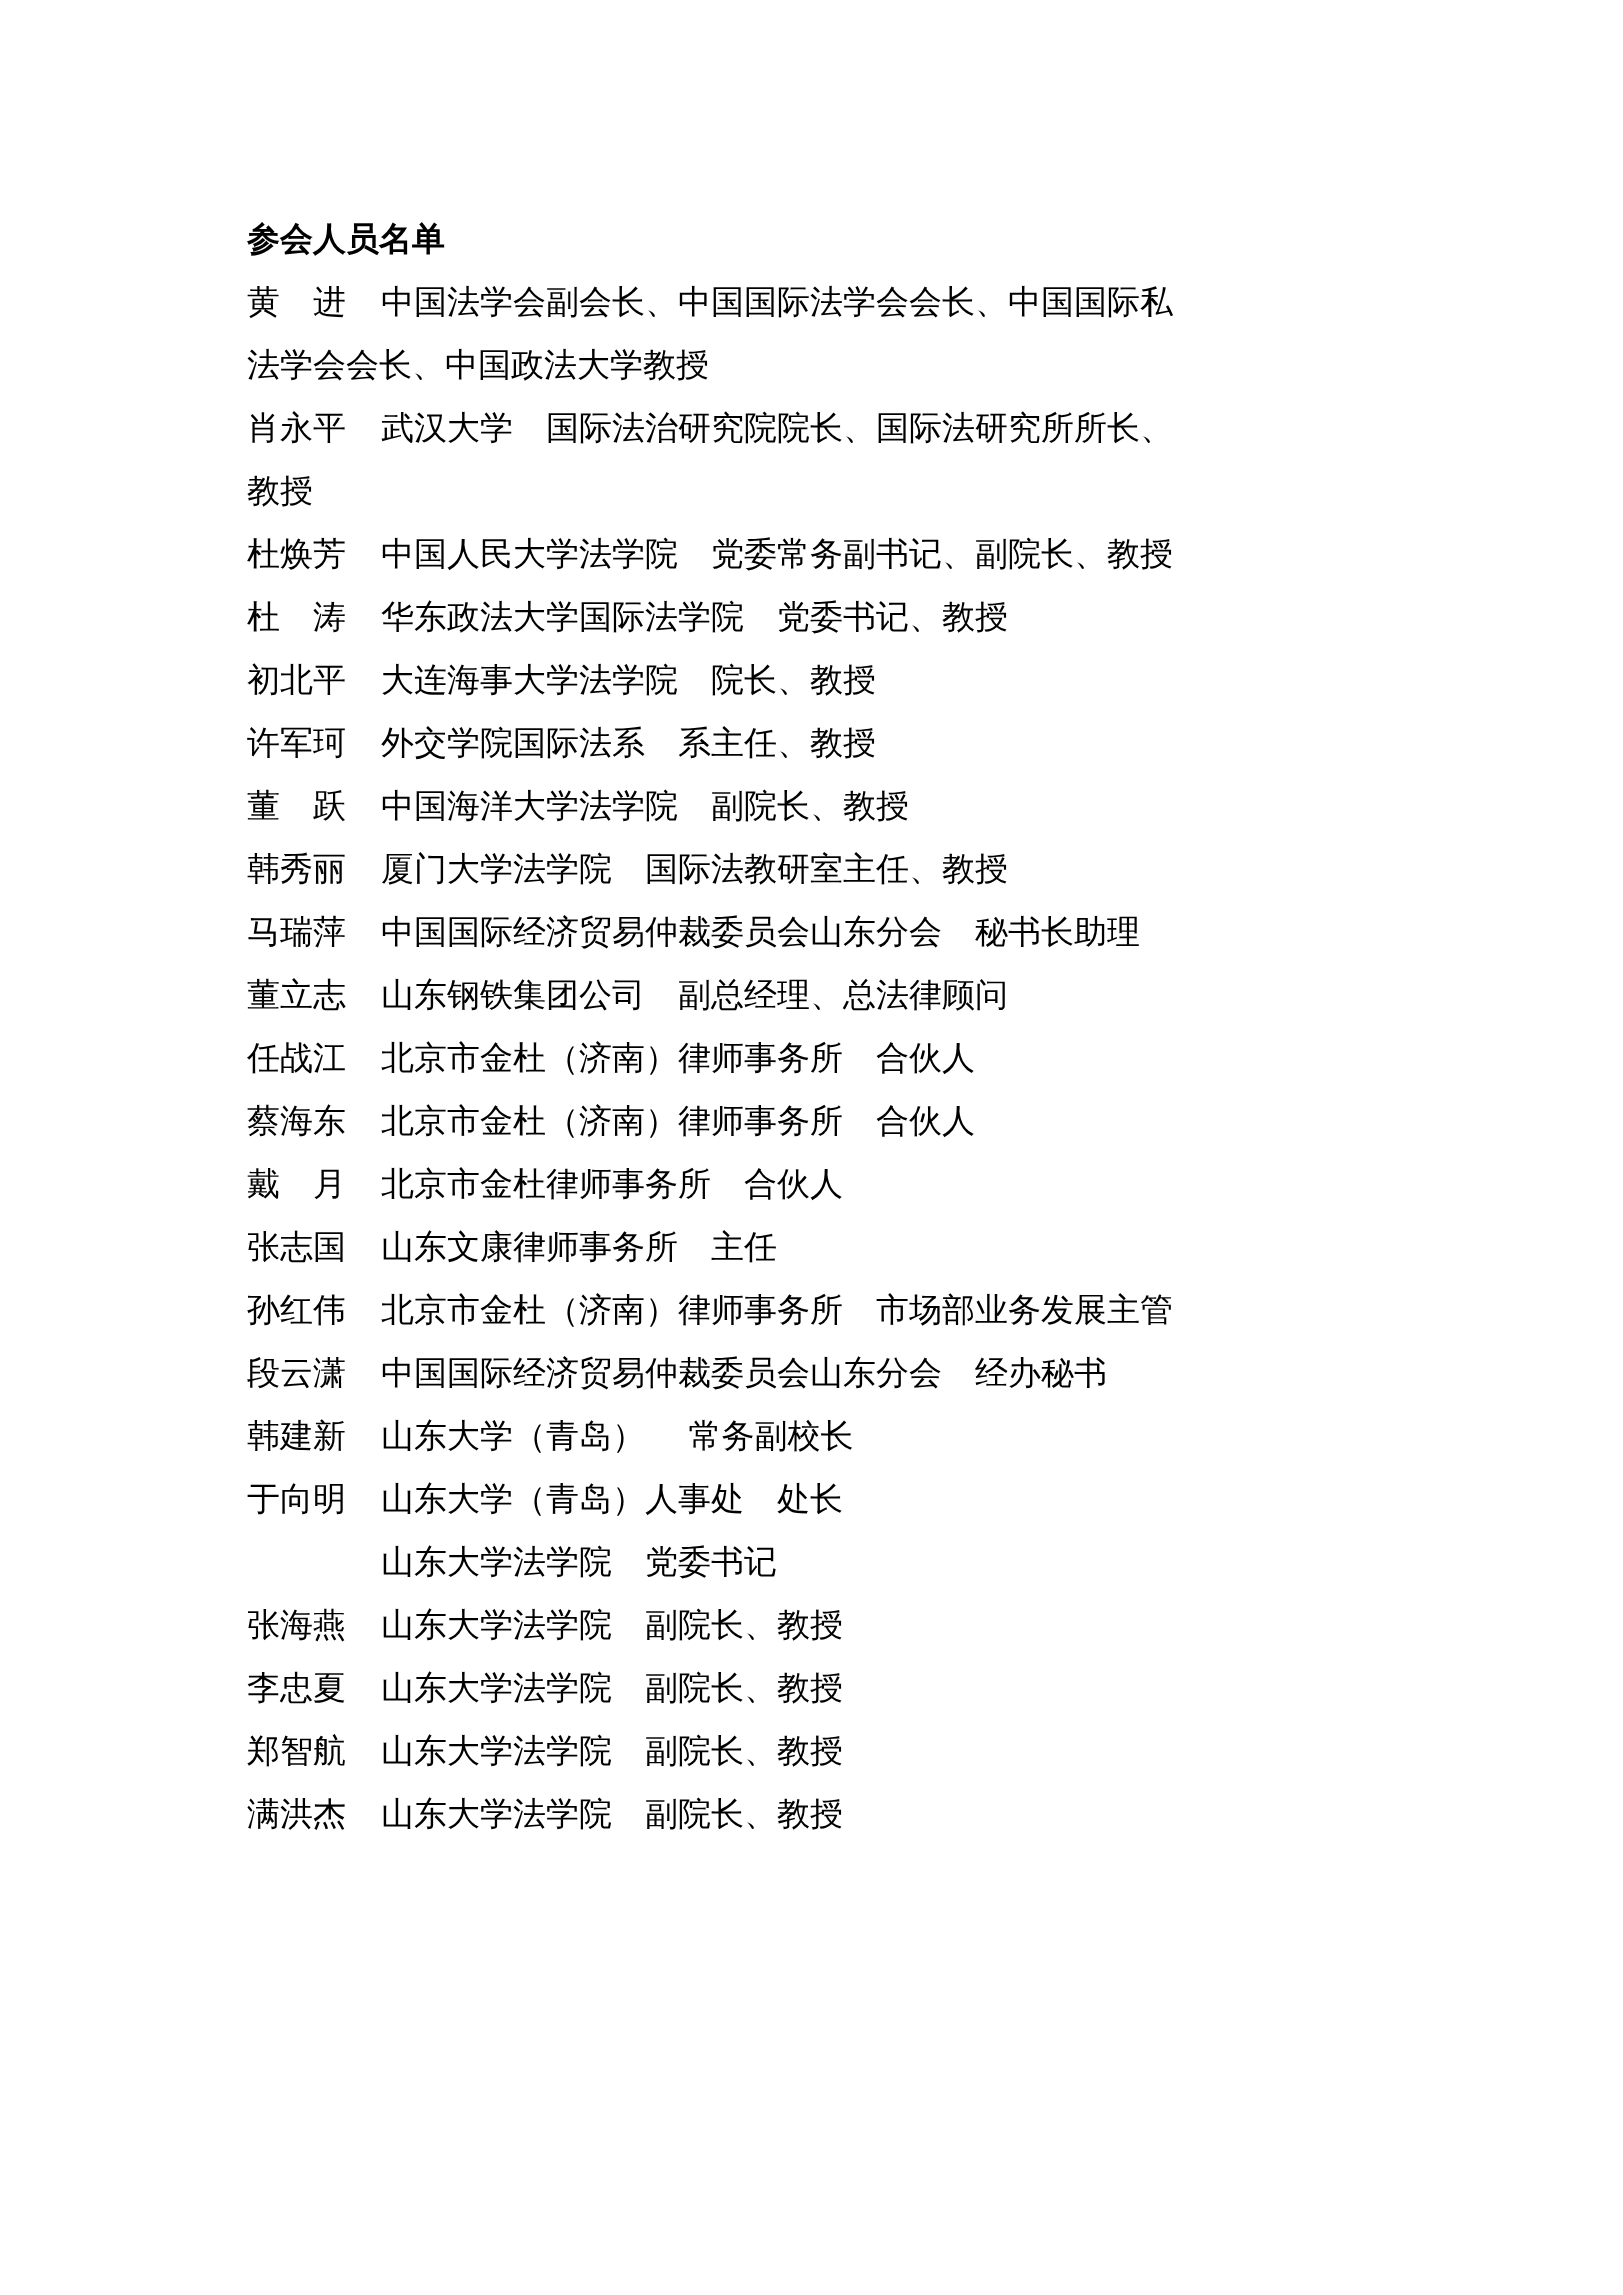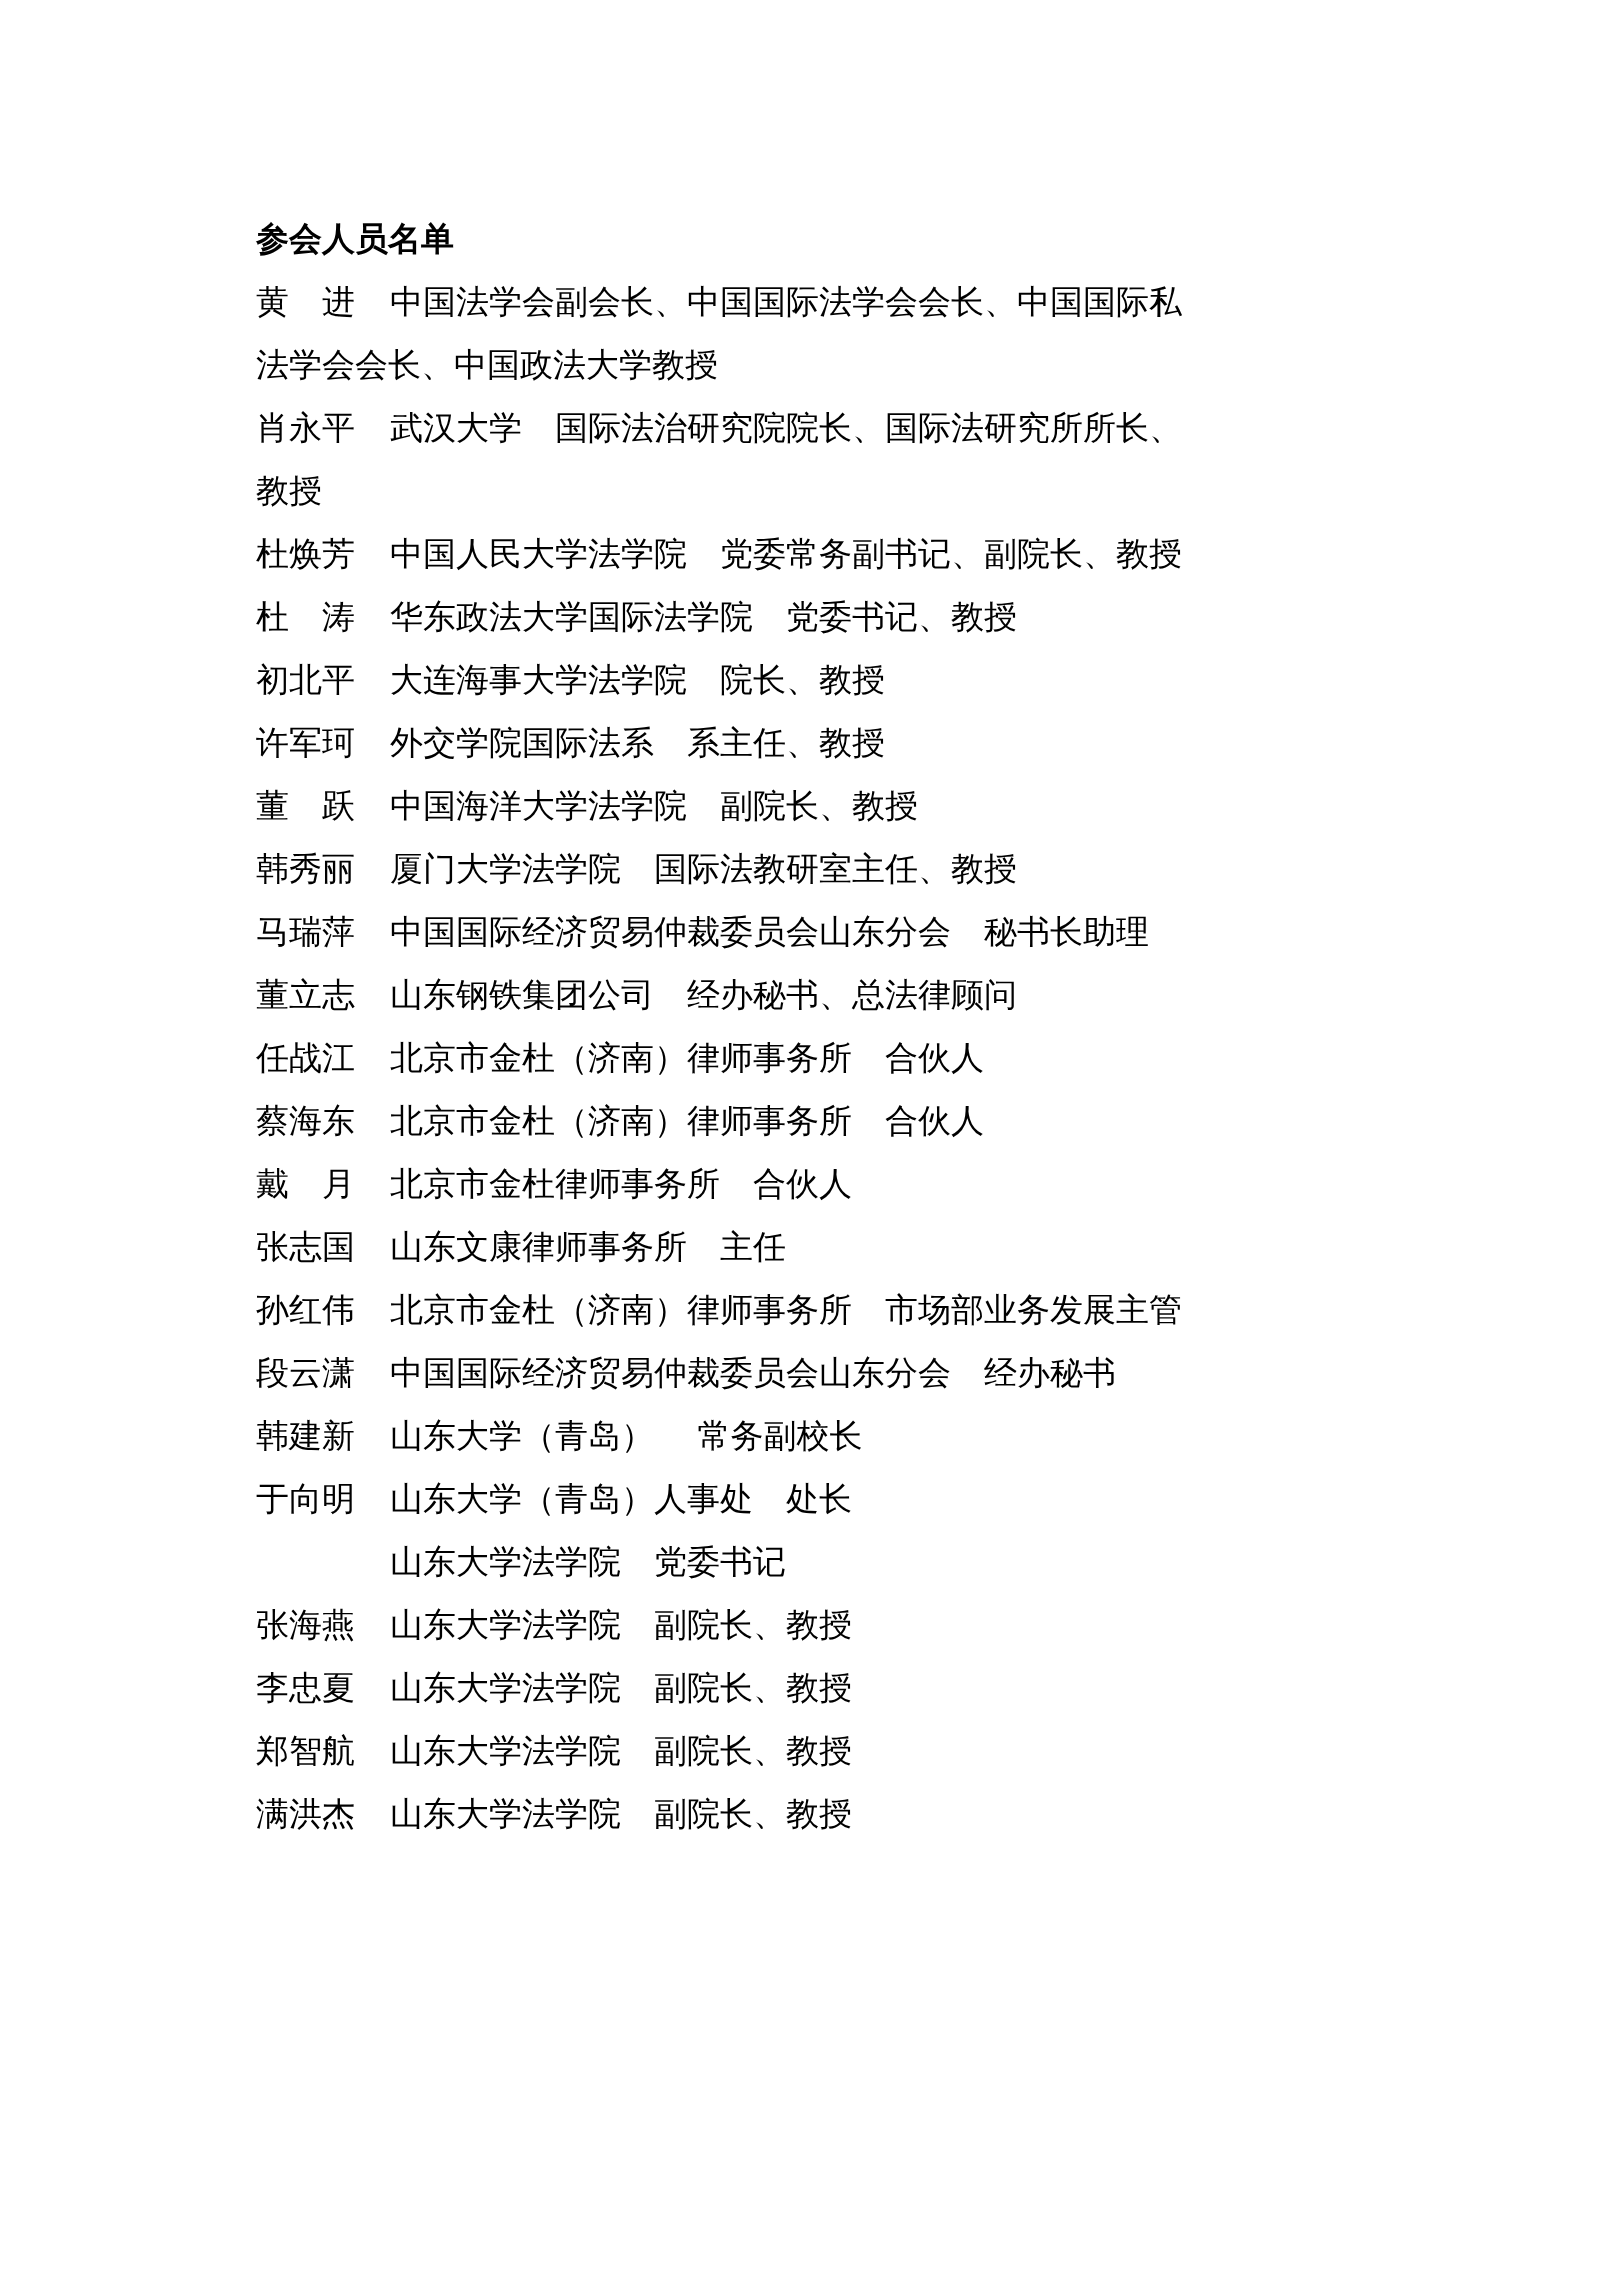--- a/index.html
+++ b/index.html
@@ -9,21 +9,21 @@
   }
   body {
     width: 1623px;
     height: 2295px;
     position: relative;
     font-family: "DejaVu Serif", serif;
     color: #000000;
   }
   .page {
     position: absolute;
-    left: 9px; top: 0;
+    left: 0; top: 0;
     width: 1409px;
     height: 2295px;
     background: #ffffff;
     overflow: hidden;
   }
   .content {
     padding: 207px 221px 0 247px;
     font-size: 33px;
     line-height: 63px;
   }
@@ -53,21 +53,21 @@
     <div id="attendee-list">
         <p class="entry"><span class="name">黄　进</span><span class="desc">中国法学会副会长、中国国际法学会会长、中国国际私法学会会长、中国政法大学教授</span></p>
         <p class="entry"><span class="name">肖永平</span><span class="desc">武汉大学　国际法治研究院院长、国际法研究所所长、教授</span></p>
         <p class="entry"><span class="name">杜焕芳</span><span class="desc">中国人民大学法学院　党委常务副书记、副院长、教授</span></p>
         <p class="entry"><span class="name">杜　涛</span><span class="desc">华东政法大学国际法学院　党委书记、教授</span></p>
         <p class="entry"><span class="name">初北平</span><span class="desc">大连海事大学法学院　院长、教授</span></p>
         <p class="entry"><span class="name">许军珂</span><span class="desc">外交学院国际法系　系主任、教授</span></p>
         <p class="entry"><span class="name">董　跃</span><span class="desc">中国海洋大学法学院　副院长、教授</span></p>
         <p class="entry"><span class="name">韩秀丽</span><span class="desc">厦门大学法学院　国际法教研室主任、教授</span></p>
         <p class="entry"><span class="name">马瑞萍</span><span class="desc">中国国际经济贸易仲裁委员会山东分会　秘书长助理</span></p>
-        <p class="entry"><span class="name">董立志</span><span class="desc">山东钢铁集团公司　经办秘书、总法律顾问</span></p>
+        <p class="entry"><span class="name">董立志</span><span class="desc">山东钢铁集团公司　副总经理、总法律顾问</span></p>
         <p class="entry"><span class="name">任战江</span><span class="desc">北京市金杜（济南）律师事务所　合伙人</span></p>
         <p class="entry"><span class="name">蔡海东</span><span class="desc">北京市金杜（济南）律师事务所　合伙人</span></p>
         <p class="entry"><span class="name">戴　月</span><span class="desc">北京市金杜律师事务所　合伙人</span></p>
         <p class="entry"><span class="name">张志国</span><span class="desc">山东文康律师事务所　主任</span></p>
         <p class="entry"><span class="name">孙红伟</span><span class="desc">北京市金杜（济南）律师事务所　市场部业务发展主管</span></p>
         <p class="entry"><span class="name">段云潇</span><span class="desc">中国国际经济贸易仲裁委员会山东分会　经办秘书</span></p>
         <p class="entry"><span class="name">韩建新</span><span class="desc">山东大学（青岛）　 常务副校长</span></p>
         <p class="entry"><span class="name">于向明</span><span class="desc">山东大学（青岛）人事处　处长</span></p>
         <p class="entry"><span class="name">　</span><span class="desc">山东大学法学院　党委书记</span></p>
         <p class="entry"><span class="name">张海燕</span><span class="desc">山东大学法学院　副院长、教授</span></p>

